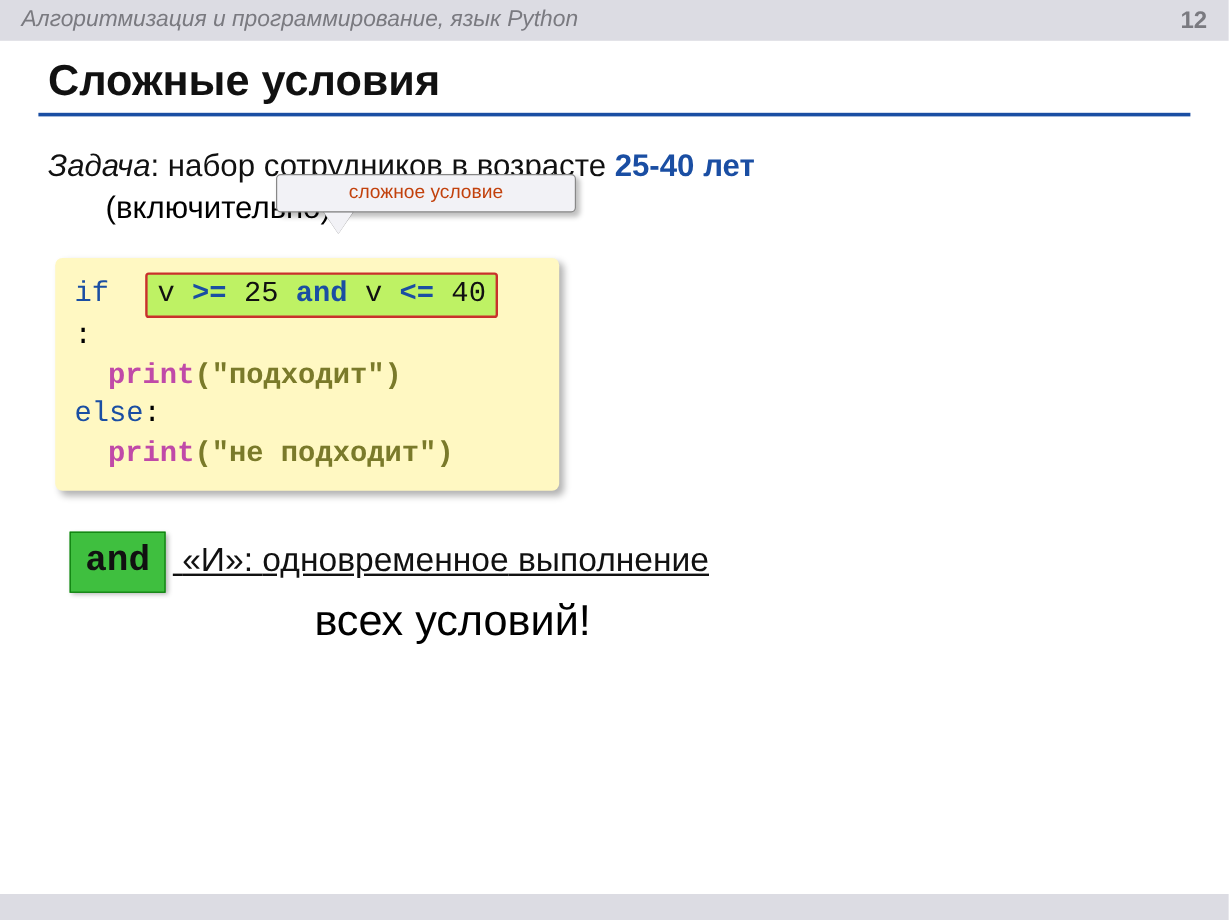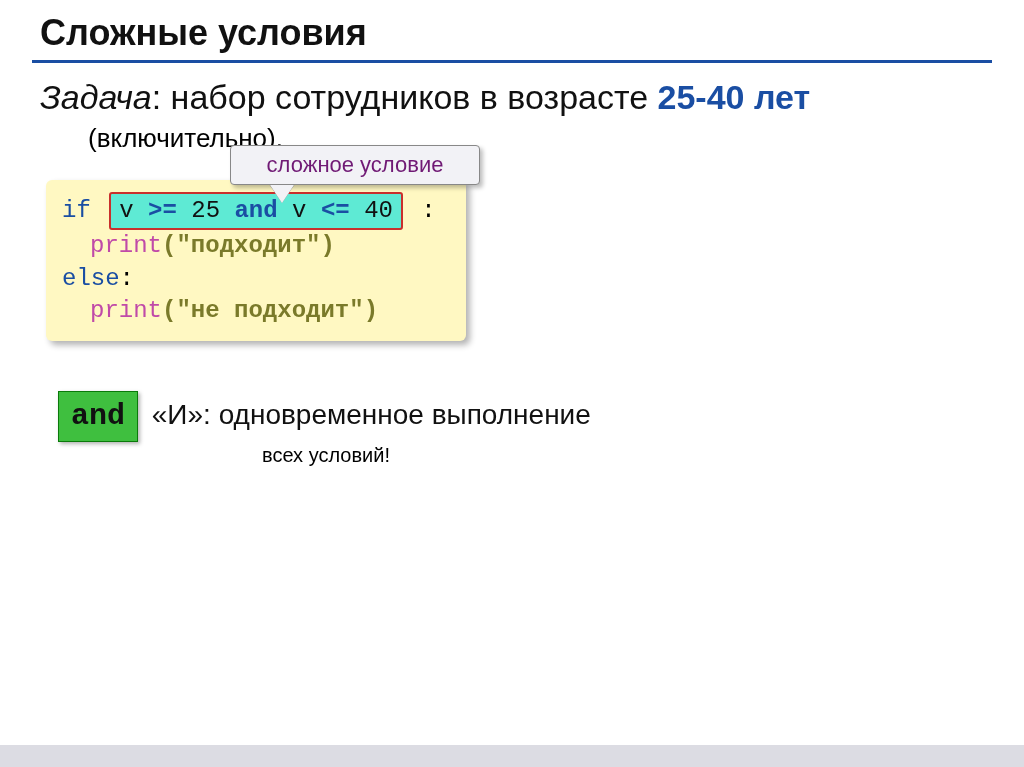--- a/index.html
+++ b/index.html
@@ -9,29 +9,29 @@
     height: 34px; background: #dcdce3; display: flex; align-items: center;
     justify-content: space-between; padding: 0 18px; color: #7a7a80;
   }
   .topbar .title { font-style: italic; font-size: 19px; }
   .topbar .pagenum { font-weight: bold; font-size: 20px; color: #7a7a80; }
   .content { padding: 8px 32px 0 32px; }
   h1.section-title {
     font-size: 36px; font-weight: bold; color: #111; padding: 4px 0 6px 8px;
     border-bottom: 3px solid #1a4ea3;
   }
-  .task { font-size: 34px; color: #111; margin-top: 12px; padding-left: 8px; line-height: 1.35; }
+  .task { font-size: 26px; color: #111; margin-top: 24px; padding-left: 8px; line-height: 1.35; }
   .task .lbl { font-style: italic; }
   .task .age { color: #1a4ea3; font-weight: bold; }
   .sub { font-size: 26px; padding-left: 56px; margin-top: 2px; position: relative; }
 
   .callout-wrap { position: absolute; left: 230px; top: 145px; width: 250px; z-index: 5; }
   .callout {
     background: #f2f2f6; border: 1px solid #888; border-radius: 4px;
-    padding: 6px 16px; font-size: 22px; color: #701a75; text-align: center;
+    padding: 6px 16px; font-size: 16px; color: #c2410c; text-align: center;
     box-shadow: 3px 3px 4px rgba(0,0,0,.25);
   }
   .callout-tail {
     width: 0; height: 0; margin-left: 40px;
     border-left: 12px solid transparent; border-right: 12px solid transparent;
     border-top: 18px solid #f2f2f6; position: relative;
   }
   .callout-tail::before {
     content: ""; position: absolute; left: -13px; top: -19px;
     border-left: 13px solid transparent; border-right: 13px solid transparent;
@@ -39,49 +39,53 @@
   }
 
   .codebox {
     margin: 26px 0 0 14px; width: 420px; background: #fff8c2;
     border-radius: 6px; padding: 12px 16px 14px 16px;
     box-shadow: 4px 4px 6px rgba(0,0,0,.3);
     font-family: "Courier New", monospace; font-size: 24px; line-height: 1.35;
     position: relative;
   }
   .kw { color: #1a4ea3; font-weight: normal; }
-  .fn { color: #c04aa8; font-weight: normal; }
+  .fn { color: #c04aa8; font-weight: bold; }
   .str { color: #7a7a2a; font-weight: bold; }
   .inline-box {
-    display: inline-block; background: #5eead4; border: 2px solid #c9302c;
-    border-radius: 3px; padding: 1px 8px; margin: 0 4px;
+    display: inline-block; background: #bef264; border: 2px solid #c9302c;
+    border-radius: 3px; padding: 1px 8px; margin: 0 16px;
     font-family: "Courier New", monospace;
   }
   .inline-box .op { color: #1a4ea3; font-weight: bold; }
   .inline-box .v { color: #111; }
   .inline-box .num { color: #111; }
   .codeline-indent { padding-left: 28px; }
 
-  .explain { margin-top: 50px; padding-left: 26px; font-size: 28px; color: #111; line-height: 1.35; }
+  .explain { margin-top: 34px; padding-left: 26px; font-size: 28px; color: #111; line-height: 1.35; text-decoration: underline; }
   .and-badge {
     display: inline-block; background: #3fbf3f; border: 1px solid #0a7a0a;
     box-shadow: 2px 2px 4px rgba(0,0,0,.3);
     font-family: "Courier New", monospace; font-weight: bold;
     font-size: 30px; padding: 4px 12px; color: #111; margin-right: 6px;
     vertical-align: middle;
   }
-  .explain-sub { padding-left: 230px; font-size: 20px; margin-top: 2px; }
+  .explain-sub { padding-left: 230px; font-size: 36px; margin-top: 2px; }
 
   .footer { position: absolute; left: 0; bottom: 0; width: 100%; height: 22px; background: #dcdce3; }
 </style>
 </head>
 <body>
 
 <div class="slide">
 
+  <div class="topbar">
+    <span class="title">Алгоритмизация и программирование, язык Python</span>
+    <span class="pagenum">12</span>
+  </div>
 
   <div class="content">
     <h1 class="section-title">Сложные условия</h1>
 
     <div class="task">
       <span class="lbl">Задача</span><span>: набор сотрудников в возрасте </span><span class="age">25-40 лет</span>
     </div>
     <div class="sub">(включительно).</div>
 
     <div class="callout-wrap">

